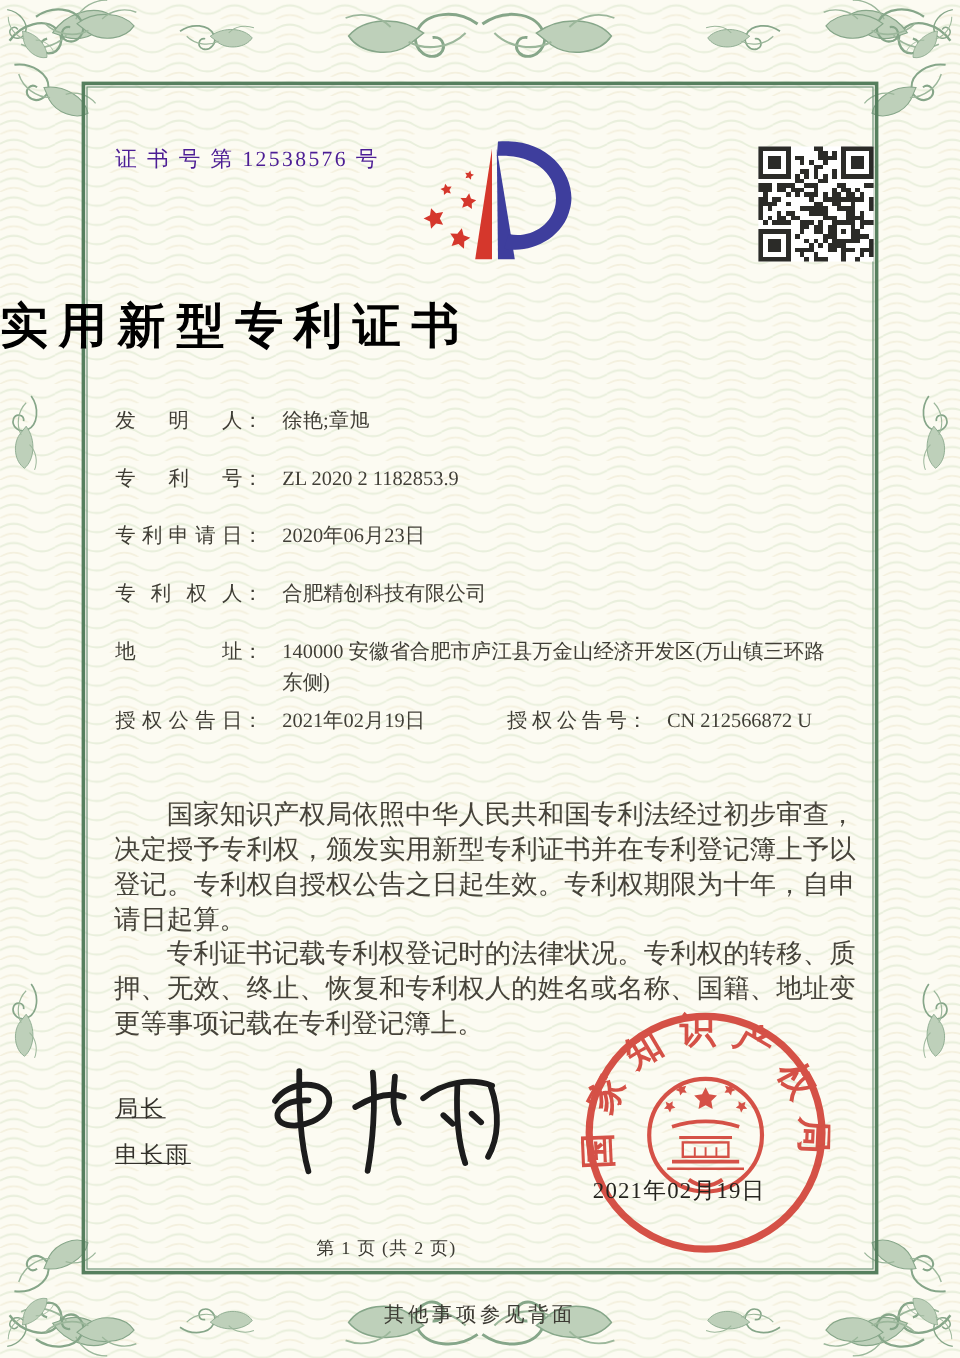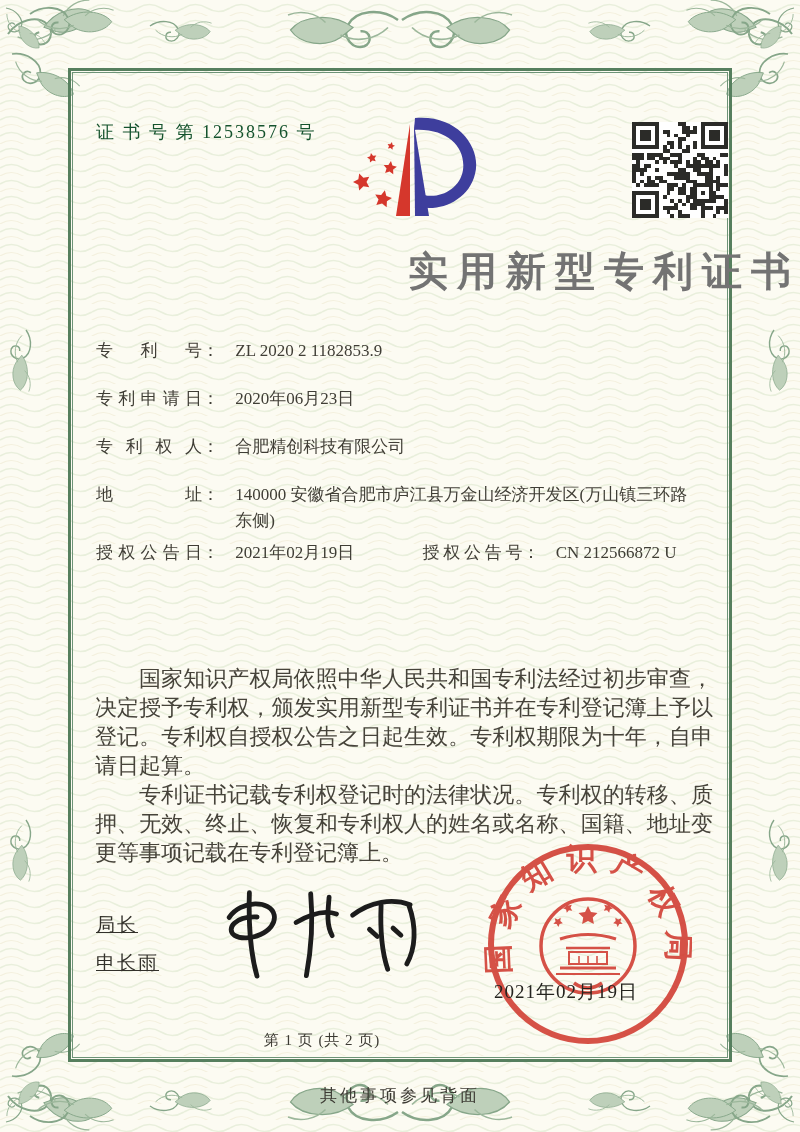--- a/index.html
+++ b/index.html
@@ -12,27 +12,27 @@
   .layer{position:absolute;left:0;top:0;width:800px;height:1132px;}
   #deco{z-index:0;}
   .frame{
     position:absolute;left:68px;top:68px;width:658px;height:988px;
     border:3px solid #567f5e;z-index:1;
   }
   .frame-inner{position:absolute;left:1px;top:1px;right:1px;bottom:1px;border:1px solid #6d9377;}
   .content{z-index:2;}
   .cert-no{
     position:absolute;left:96px;top:120px;
-    font-size:18px;letter-spacing:2px;color:#14532d;
+    font-size:18px;letter-spacing:2px;color:#4c1d95;
   }
   .logo{position:absolute;left:334px;top:110px;width:152px;height:128px;}
   .qr{position:absolute;left:632px;top:122px;width:96px;height:96px;}
   .title{
-    position:absolute;left:0;top:244px;width:800px;text-align:right;
-    font-size:40px;font-weight:bold;letter-spacing:9px;color:#737373;
+    position:absolute;left:0;top:244px;width:800px;text-align:left;
+    font-size:40px;font-weight:bold;letter-spacing:9px;color:#000000;
   }
   .fields{position:absolute;left:96px;top:338px;width:616px;font-size:17px;line-height:26px;}
   .frow{margin-bottom:22px;white-space:nowrap;}
   .frow.addr{margin-bottom:6px;}
   .flabel{
     display:inline-block;width:106px;vertical-align:top;
     text-align:justify;text-align-last:justify;color:#3f3d35;
   }
   .flabel.small{width:100px;}
   .fcolon{display:inline-block;vertical-align:top;color:#3f3d35;}
@@ -339,20 +339,24 @@
       <rect x="2" y="20" width="3" height="3" fill="#2b2b28"></rect>
       <rect x="16" y="16" width="5" height="5" fill="#2b2b28"></rect>
       <rect x="17" y="17" width="3" height="3" fill="#ffffff"></rect>
       <rect x="18" y="18" width="1" height="1" fill="#2b2b28"></rect>
     </svg>
 
   <div class="title">实用新型专利证书</div>
 
   <div class="fields">
     <div class="frow">
+      <span class="flabel">发明人</span><span class="fcolon">：</span>
+      <span class="fval">徐艳;章旭</span>
+    </div>
+    <div class="frow">
       <span class="flabel">专利号</span><span class="fcolon">：</span>
       <span class="fval">ZL 2020 2 1182853.9</span>
     </div>
     <div class="frow">
       <span class="flabel">专利申请日</span><span class="fcolon">：</span>
       <span class="fval">2020年06月23日</span>
     </div>
     <div class="frow">
       <span class="flabel">专利权人</span><span class="fcolon">：</span>
       <span class="fval">合肥精创科技有限公司</span>

